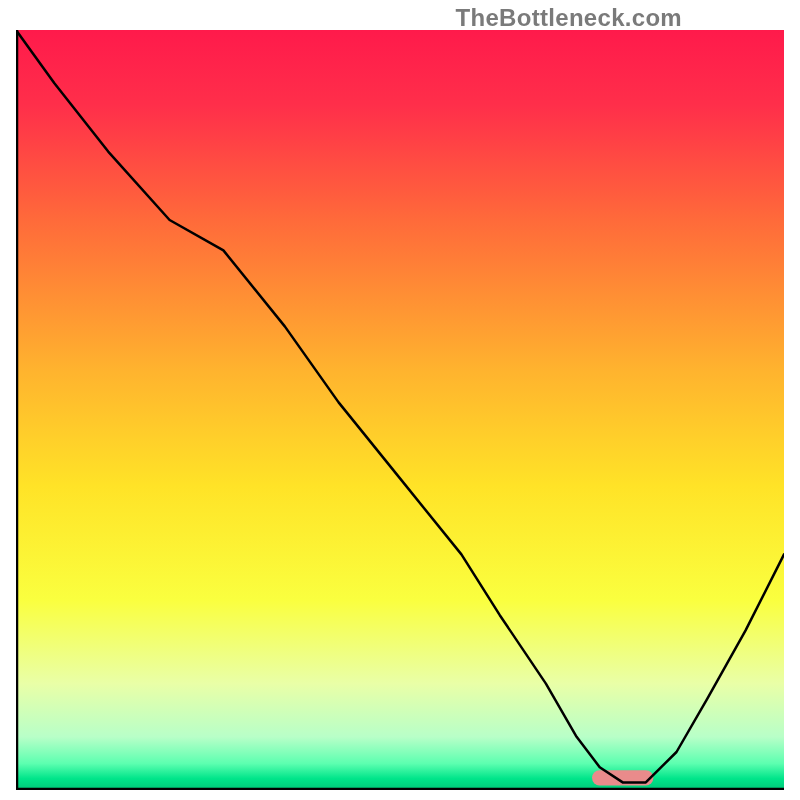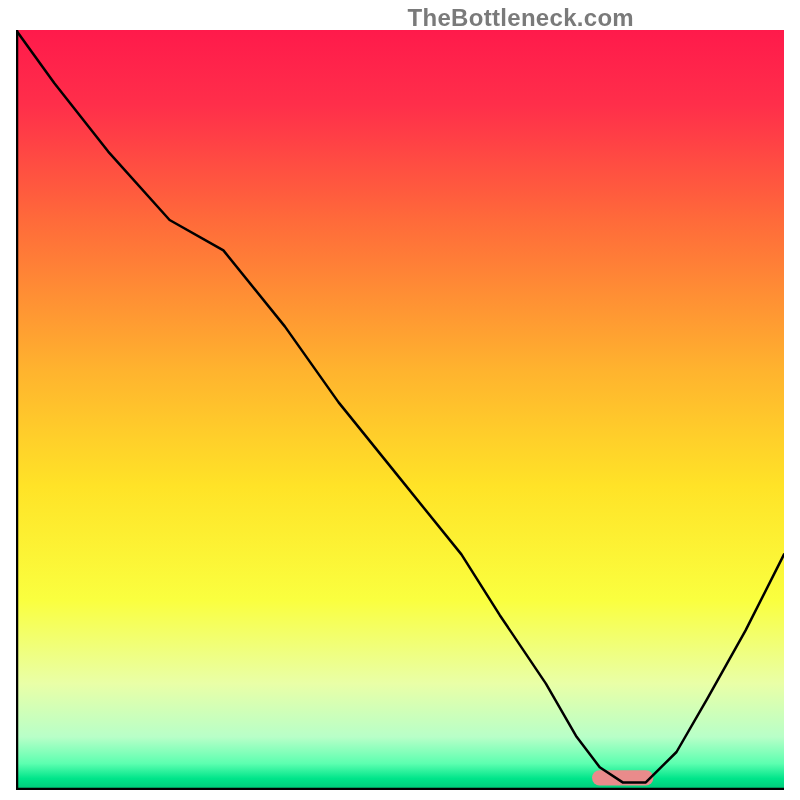--- a/index.html
+++ b/index.html
@@ -8,20 +8,21 @@
     width: 800px;
     height: 800px;
     background: #ffffff;
     font-family: Arial, Helvetica, sans-serif;
     overflow: hidden;
   }
   .canvas {
     position: relative;
     width: 644px;
     height: 800px;
+    padding-left: 48px;
   }
   .watermark {
     position: absolute;
     top: 4px;
     right: 10px;
     font-size: 24px;
     font-weight: 600;
     color: #7a7a7a;
     letter-spacing: 0.3px;
   }

